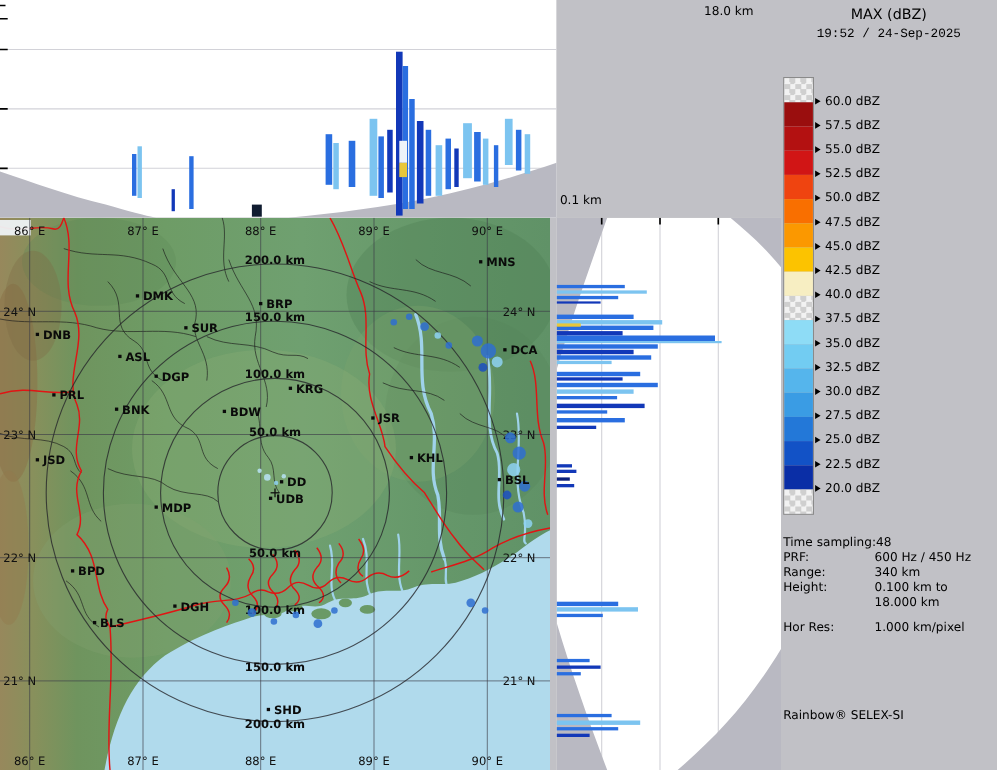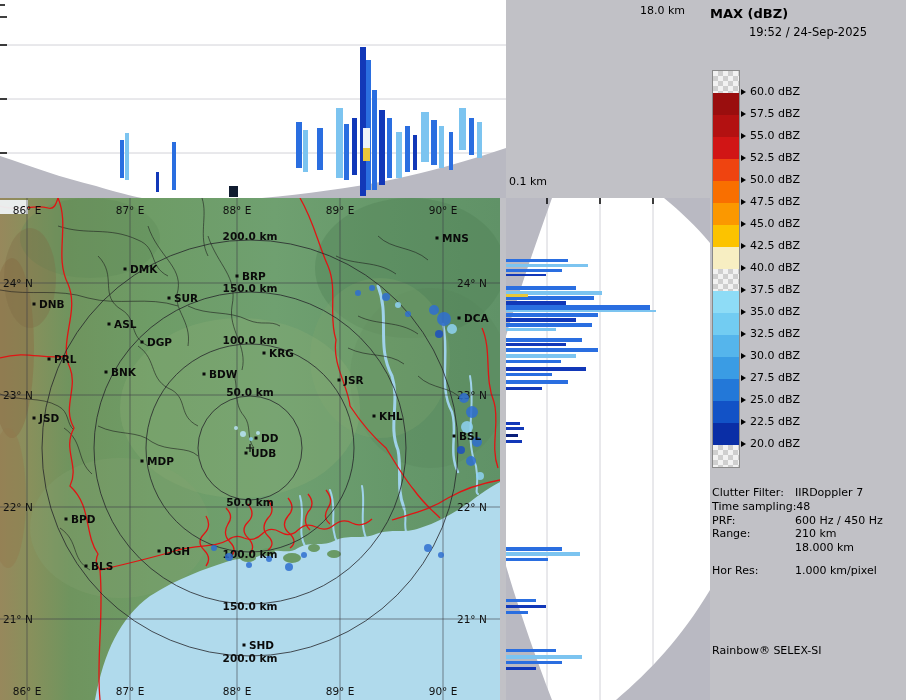--- a/index.html
+++ b/index.html
@@ -9,22 +9,22 @@
   
   #top-svg{left:0;top:0;}
   #map-svg{left:0;top:198px;}
   #side-svg{left:506px;top:198px;}
   #corner{left:506px;top:0;width:204px;height:198px;}
   .axis-label{position:absolute;font-size:11px;color:#000;white-space:nowrap;}
   #axis-top-label{left:134px;top:4px;}
   #axis-side-label{left:3px;top:175px;}
   
   #legend{left:710px;top:0;width:196px;height:700px;background:#c1c1c6;}
-  #leg-title{margin-top:6px;text-align:left;font-size:13px;font-weight:bold;}
-  #leg-dt,#leg-station{margin-top:4px;text-align:center;font-size:11.5px;}
+  #leg-title{margin-top:6px;text-align:center;font-size:13px;font-weight:normal;}
+  #leg-dt,#leg-station{margin-top:4px;text-align:center;font-size:11.5px;font-family:Liberation Mono, monospace;}
   #colorbar{position:absolute;left:2px;top:70px;width:26px;border:1px solid #8a8a8a;}
   .cbar-cell{width:26px;height:22px;}
   .checker{background:repeating-conic-gradient(#cfcfcf 0% 25%,#f2f2f2 0% 50%) 0 0/10px 10px;}
   .scale-label{position:absolute;left:40px;height:16px;line-height:16px;font-size:11px;white-space:nowrap;}
   .tick-arrow{position:absolute;left:-9px;top:5px;width:0;height:0;
       border-left:5px solid #000;border-top:3px solid transparent;border-bottom:3px solid transparent;}
   #info{position:absolute;left:2px;top:486px;width:192px;font-size:11px;}
   .info-row{position:relative;height:13.8px;line-height:13.8px;white-space:nowrap;}
   .info-row .info-val{position:absolute;left:83px;}
   .gap-before{margin-top:9px;}
@@ -378,24 +378,24 @@
         <div class="cbar-cell" style="background: rgb(142, 220, 246);"></div>
         <div class="cbar-cell" style="background: rgb(114, 204, 242);"></div>
         <div class="cbar-cell" style="background: rgb(85, 181, 236);"></div>
         <div class="cbar-cell" style="background: rgb(58, 156, 228);"></div>
         <div class="cbar-cell" style="background: rgb(35, 120, 216);"></div>
         <div class="cbar-cell" style="background: rgb(18, 82, 198);"></div>
         <div class="cbar-cell" style="background: rgb(10, 46, 166);"></div>
         <div class="cbar-cell checker"></div>
       </div>
     <div id="info">
-        <div class="info-row"><span>Clutter Filter:</span><span class="info-val">IIRDoppler 7</span></div>
         <div class="info-row"><span>Time sampling:48</span><span class="info-val"></span></div>
         <div class="info-row"><span>PRF:</span><span class="info-val">600 Hz / 450 Hz</span></div>
-        <div class="info-row"><span>Range:</span><span class="info-val">210 km</span></div>
+        <div class="info-row"><span>Range:</span><span class="info-val">340 km</span></div>
+        <div class="info-row"><span>Height:</span><span class="info-val">0.100 km to</span></div>
         <div class="info-row"><span></span><span class="info-val">18.000 km</span></div>
         <div class="info-row gap-before"><span>Hor Res:</span><span class="info-val">1.000 km/pixel</span></div>
       </div>
     <div id="leg-footer">Rainbow® SELEX-SI</div>
   <div class="scale-label" style="top: 84px; text-align: center;"><span class="tick-arrow"></span>60.0 dBZ</div>
       <div class="scale-label" style="top: 106px;"><span class="tick-arrow"></span>57.5 dBZ</div>
       <div class="scale-label" style="top: 128px;"><span class="tick-arrow"></span>55.0 dBZ</div>
       <div class="scale-label" style="top: 150px;"><span class="tick-arrow"></span>52.5 dBZ</div>
       <div class="scale-label" style="top: 172px;"><span class="tick-arrow"></span>50.0 dBZ</div>
       <div class="scale-label" style="top: 194px;"><span class="tick-arrow"></span>47.5 dBZ</div>

